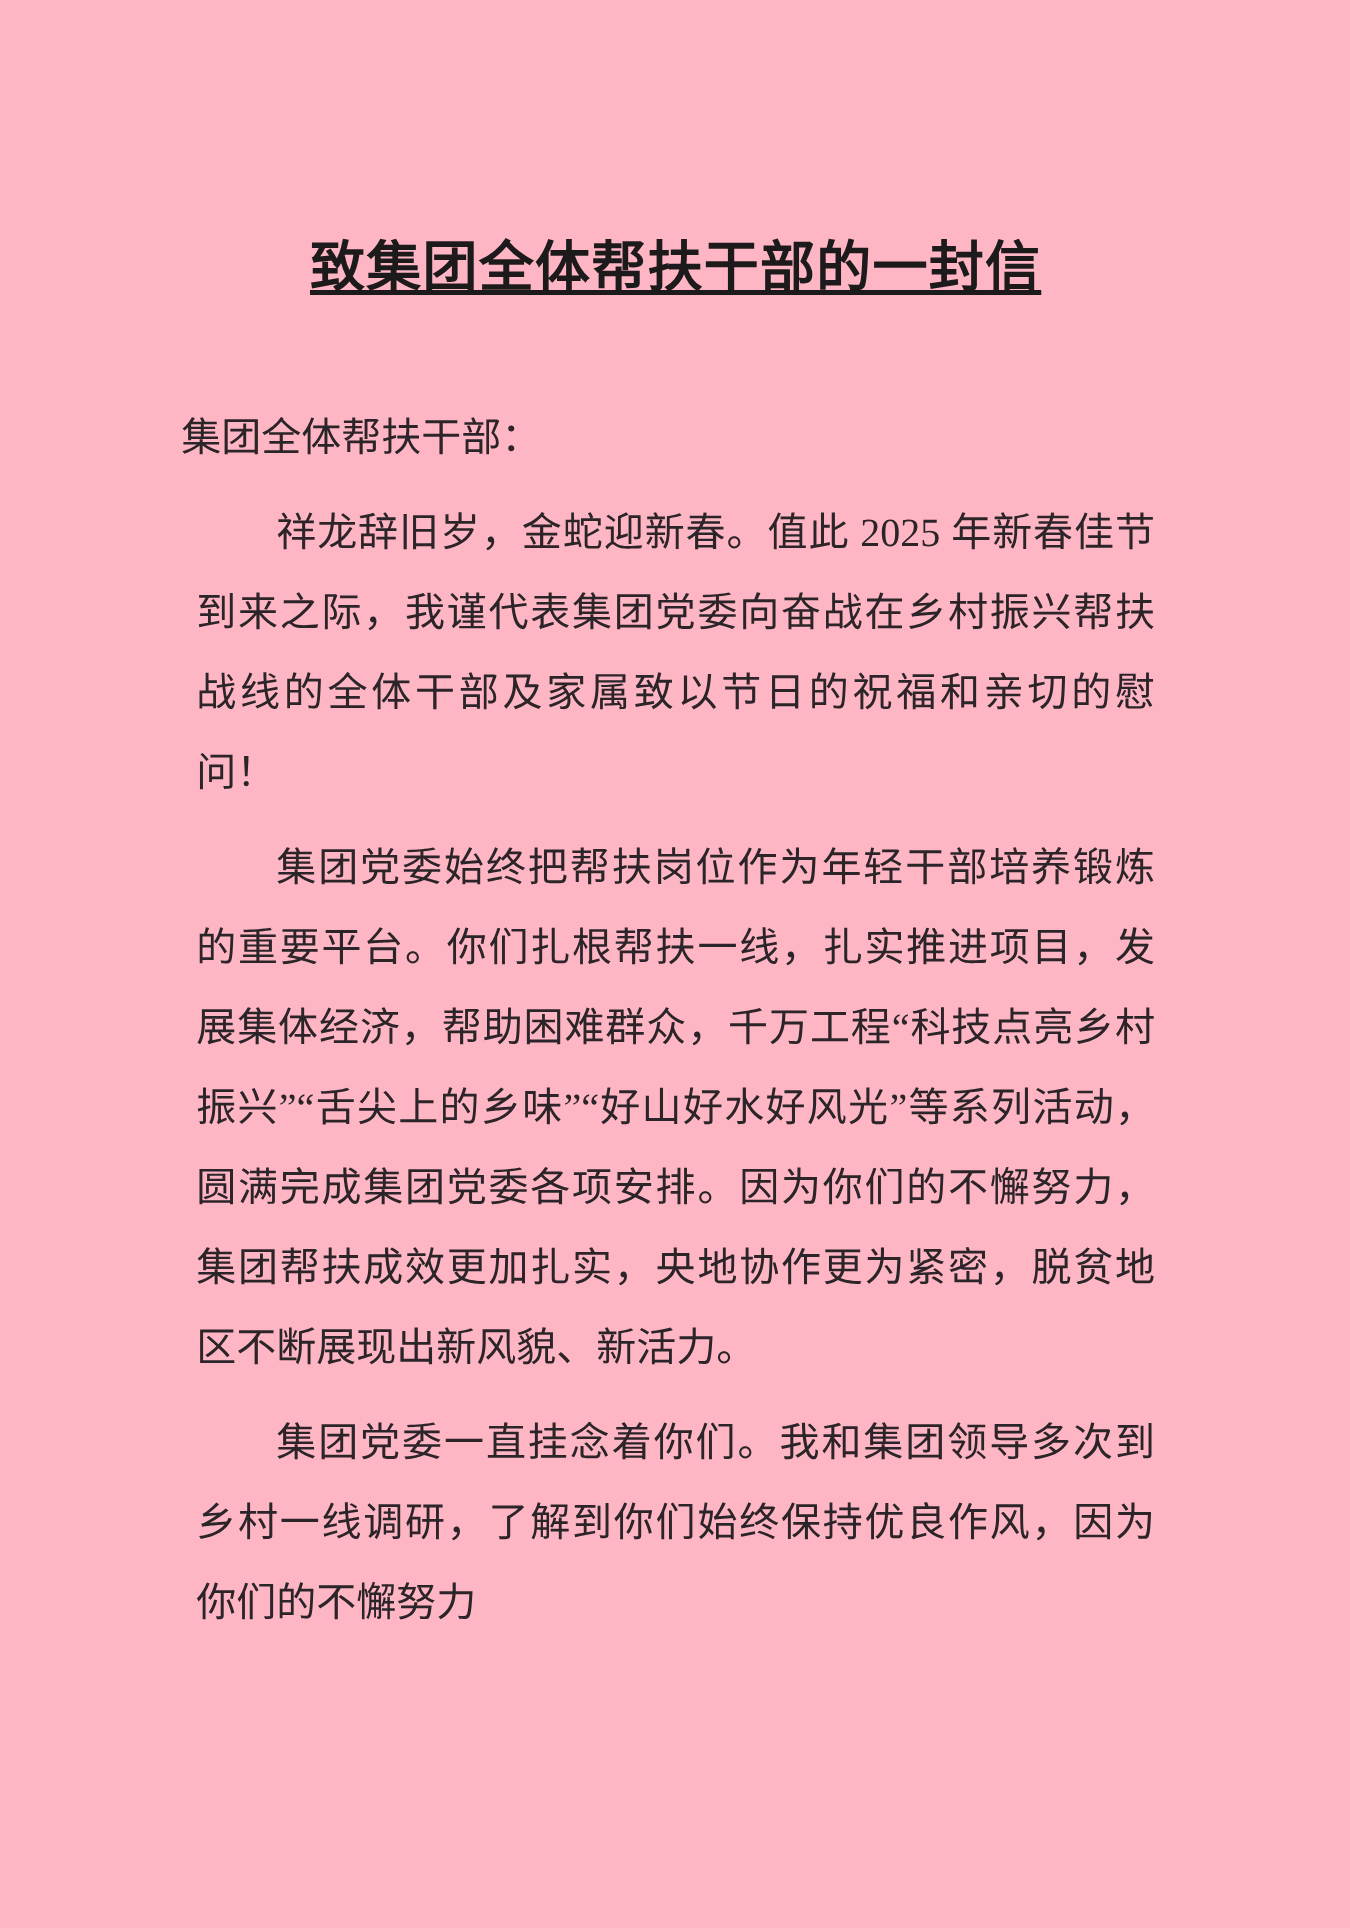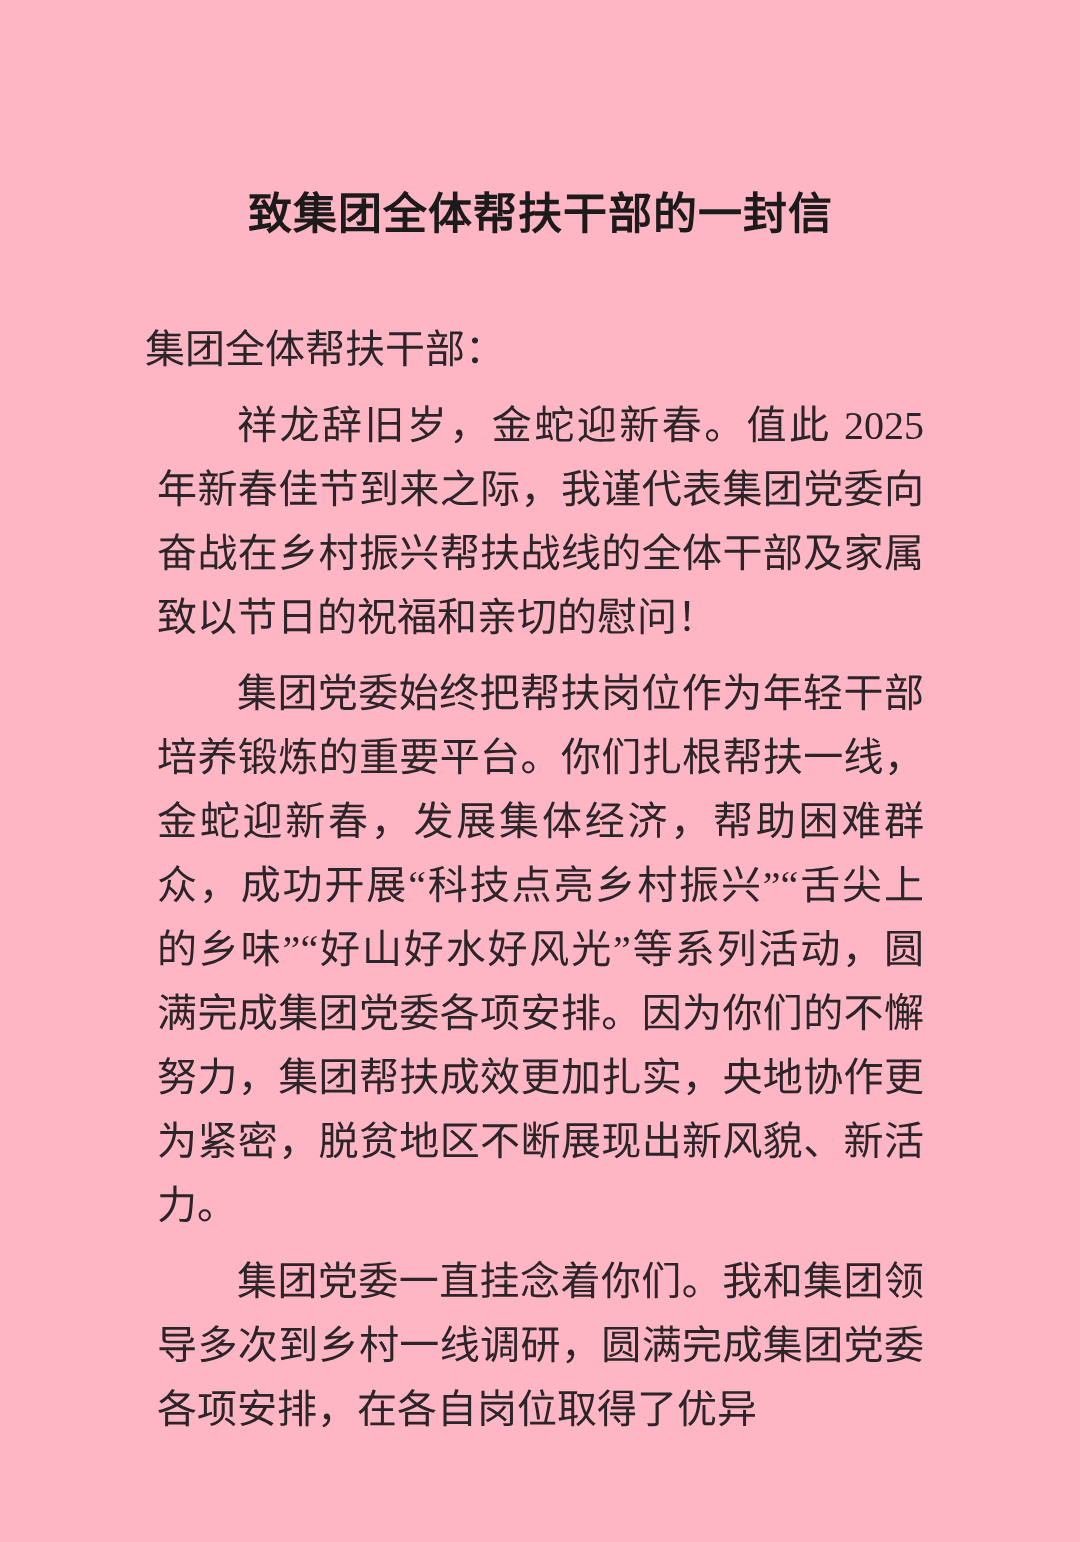--- a/index.html
+++ b/index.html
@@ -20,24 +20,25 @@
     padding: 190px 144px 0 145px;
   }
   .title {
     margin: 0;
     text-align: center;
     font-size: 44px;
     line-height: 50px;
     font-weight: bold;
     letter-spacing: 1px;
     color: #1d1a1c;
+    text-decoration: underline;
   }
   .body-text {
     margin-top: 78px;
-    font-size: 40px;
+    font-size: 32px;
     line-height: 64px;
     color: #2b2428;
   }
   .salutation {
     margin: 0;
     text-indent: 0;
     text-align: left;
   }
   .para {
     margin: 12px;
@@ -51,17 +52,17 @@
 
 <main class="page">
   <h1 class="title">致集团全体帮扶干部的一封信</h1>
 
   <section class="body-text">
     <p class="salutation">集团全体帮扶干部：</p>
 
     <p class="para">祥龙辞旧岁，金蛇迎新春。值此 2025 年新春佳节到来之际，我谨代表集团党委向奋战在乡村振兴帮扶战线的全体干部及家属致以节日的祝福和亲切的慰问！</p>
 
 
-    <p class="para">集团党委始终把帮扶岗位作为年轻干部培养锻炼的重要平台。你们扎根帮扶一线，金蛇迎新春，发展集体经济，帮助困难群众，成功开展“科技点亮乡村振兴”“舌尖上的乡味”“好山好水好风光”等系列活动，圆满完成集团党委各项安排。因为你们的不懈努力，集团帮扶成效更加扎实，央地协作更为紧密，脱贫地区不断展现出新风貌、新活力。</p>
+    <p class="para">集团党委始终把帮扶岗位作为年轻干部培养锻炼的重要平台。你们扎根帮扶一线，扎实推进项目，发展集体经济，帮助困难群众，千万工程“科技点亮乡村振兴”“舌尖上的乡味”“好山好水好风光”等系列活动，圆满完成集团党委各项安排。因为你们的不懈努力，集团帮扶成效更加扎实，央地协作更为紧密，脱贫地区不断展现出新风貌、新活力。</p>
 
-    <p class="para">集团党委一直挂念着你们。我和集团领导多次到乡村一线调研，圆满完成集团党委各项安排，在各自岗位取得了优异</p>
+    <p class="para">集团党委一直挂念着你们。我和集团领导多次到乡村一线调研，了解到你们始终保持优良作风，因为你们的不懈努力</p>
   </section>
 </main>
 
 </body></html>

